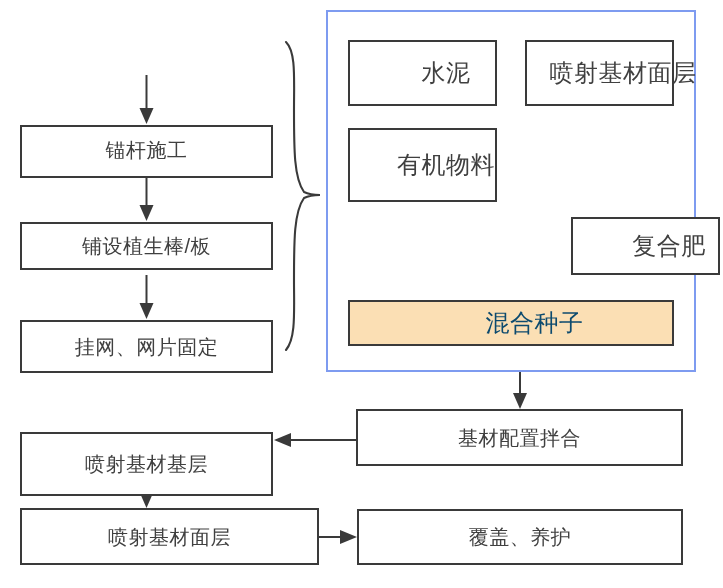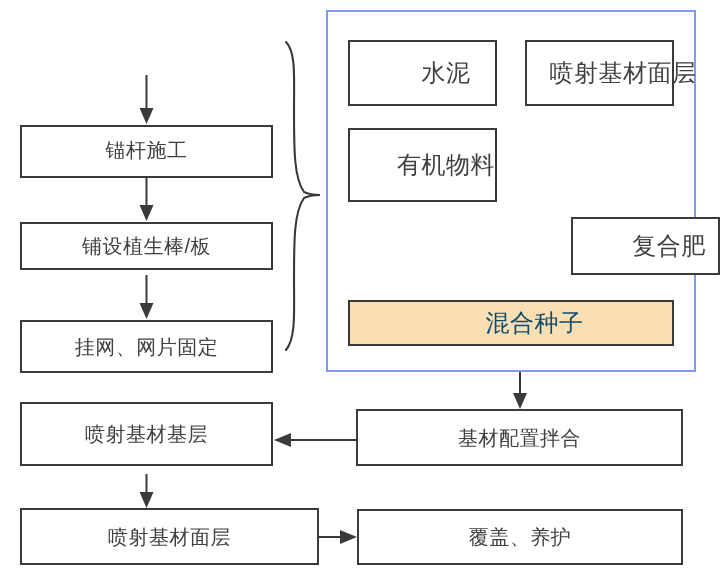--- a/index.html
+++ b/index.html
@@ -142,19 +142,19 @@
   <div class="node material" style="left:348px; top:128px; width:149px; height:74px;">有机物料</div>
 
 
 
   <div class="node material" style="left:540px; top:217px; width:149px; height:58px;margin-left:31px;">复合肥</div>
 
   <div class="node material seed" style="left:348px; top:300px; width:326px; height:46px;">混合种子</div>
 
   <div class="node" style="left:356px; top:409px; width:327px; height:57px;">基材配置拌合</div>
 
-  <div class="node" style="left:20px; top:402px; width:253px; height:64px;">喷射基材基层</div>
+  <div class="node" style="left:20px; top:432px; width:253px; height:64px;">喷射基材基层</div>
 
   <div class="node" style="left:20px; top:508px; width:299px; height:57px;">喷射基材面层</div>
 
   <div class="node" style="left:357px; top:509px; width:326px; height:56px;">覆盖、养护</div>
 
 </div>
 
 </body></html>

